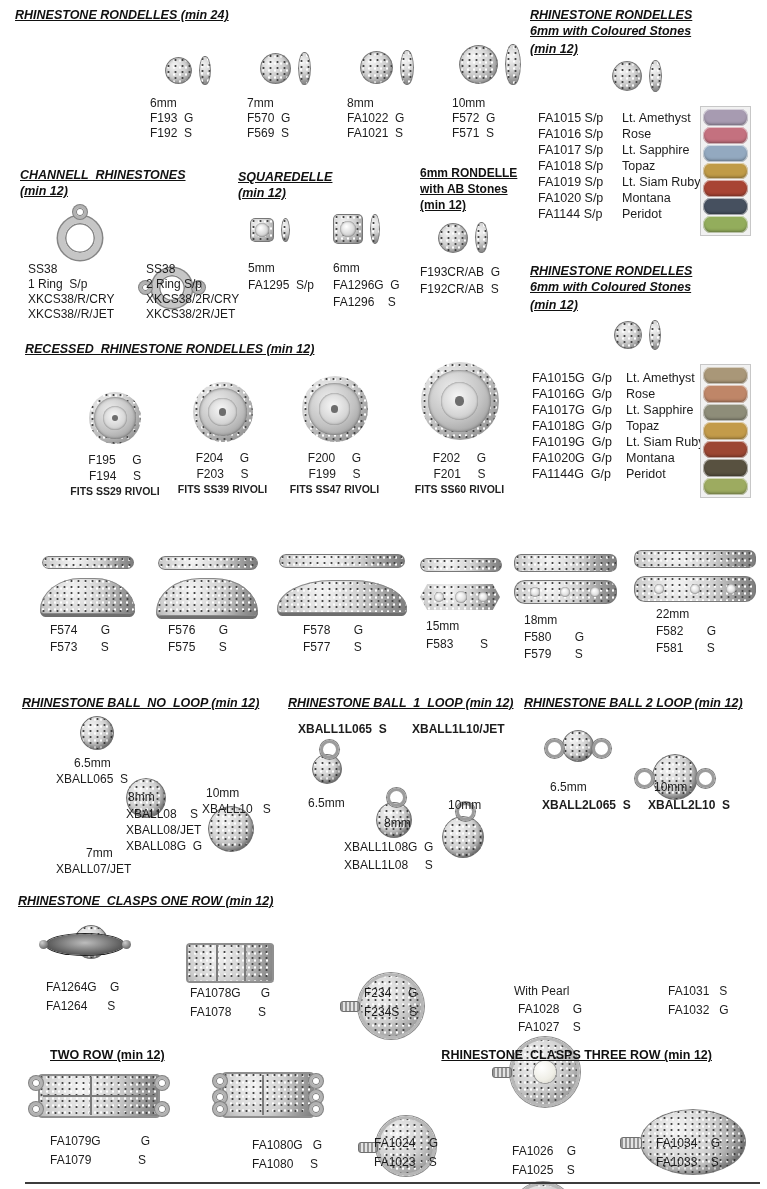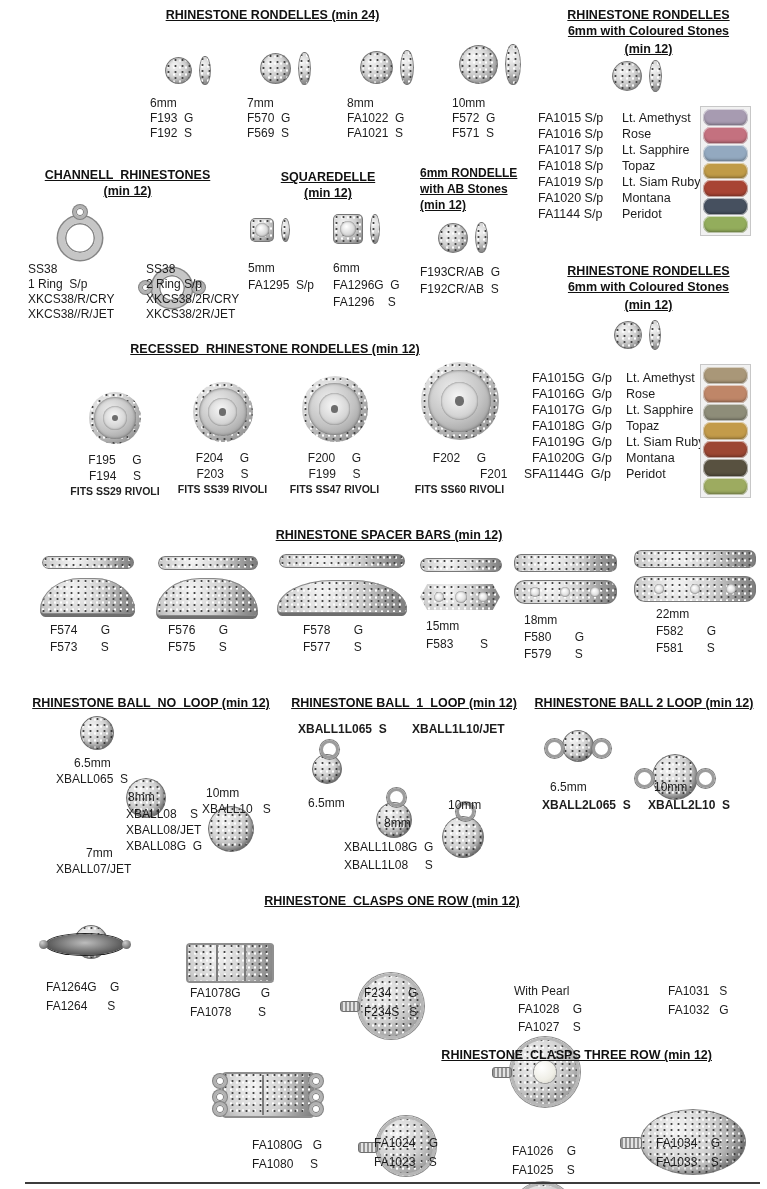--- a/index.html
+++ b/index.html
@@ -3,21 +3,21 @@
 <meta charset="utf-8">
 <style>
   html,body{margin:0;padding:0;background:#fff;}
   .canvas{position:relative;width:767px;height:1189px;background:#fff;overflow:hidden;
           font-family:"Liberation Sans",sans-serif;color:#1c1c1c;}
   .abs{position:absolute;}
   .t{font-size:12px;line-height:15px;white-space:pre;}
   .t13{font-size:12.5px;line-height:16px;white-space:pre;}
   .fits{font-size:10.5px;line-height:14px;white-space:pre;font-weight:bold;color:#222;}
   .ttl{font-size:12.5px;font-weight:bold;text-decoration:underline;white-space:pre;color:#111;}
-  .ttlc{width:100%;text-align:center;}
+  .ttlc{width:100%;font-style:italic;}
   
   .spk{background-image:
     radial-gradient(circle,#454545 .9px,transparent 1.25px),
     radial-gradient(circle,#fdfdfd 1px,transparent 1.3px),
     radial-gradient(circle at 35% 32%,#f4f4f4,#cfcfcf 45%,#969696 78%,#7a7a7a);
     background-size:7px 6px,6px 7px,100% 100%;}
   .pair{display:flex;align-items:center;gap:7px;}
   .rond{border-radius:50%;box-shadow:inset 0 0 0 1px #777,inset 0 0 4px rgba(0,0,0,.35);}
   .rside{border-radius:46%/50%;box-shadow:inset 0 0 0 1px #777;}
   .sqd{border-radius:5px;box-shadow:inset 0 0 0 1px #777;position:relative;}
@@ -246,27 +246,26 @@
       <div class="t" style="text-align:center;line-height:16px">F199     S</div>
       <div class="fits" style="text-align:center">FITS SS47 RIVOLI</div>
     </div>
     <div class="abs" style="left:362px;top:26px;width:145px">
       <div class="rec spk" style="width:78px;height:78px;margin:0 auto">
           <div class="m"></div>
           <div class="c"></div>
           <div class="d"></div>
         </div>
       <div class="t" style="text-align:center;line-height:16px;margin-top:10px">F202     G</div>
-      <div class="t" style="text-align:right;line-height:16px">F201     S</div>
+      <div class="t" style="text-align:center;line-height:16px">F201     S</div>
       <div class="fits" style="text-align:center">FITS SS60 RIVOLI</div>
     </div>
   </div>
 
   <div class="abs" style="left:18px;top:520px;width:742px;height:155px">
-    <div class="ttl ttlc abs" style="top:8px">RHINESTONE SPACER BARS (min 12)</div>
     <div class="abs" style="left:18px;top:0;width:108px">
       <div class="bar spk abs" style="left:6px;top:36px;width:92px;height:13px"></div>
       <div class="arc spk abs" style="left:4px;top:58px;width:95px;height:36px"></div>
       <div class="t abs" style="left:14px;top:102px;line-height:17px">F574       G</div>
       <div class="t abs" style="left:14px;top:119px;line-height:17px">F573       S</div>
     </div>
     <div class="abs" style="left:132px;top:0;width:118px">
       <div class="bar spk abs" style="left:8px;top:36px;width:100px;height:14px"></div>
       <div class="arc spk abs" style="left:6px;top:58px;width:102px;height:38px"></div>
       <div class="t abs" style="left:18px;top:102px;line-height:17px">F576       G</div>
@@ -392,20 +391,33 @@
     <div class="t abs" style="left:496px;top:96px;line-height:18px">With Pearl</div>
     <div class="t abs" style="left:500px;top:114px;line-height:18px">FA1028    G</div>
     <div class="t abs" style="left:500px;top:132px;line-height:18px">FA1027    S</div>
     <div class="cone spk abs" style="left:622px;top:26px;width:106px;height:66px">
       <span class="screw" style="left:-20px;top:28px;width:20px;height:10px"></span>
     </div>
     <div class="t abs" style="left:650px;top:96px;line-height:19px">FA1031   S</div>
     <div class="t abs" style="left:650px;top:115px;line-height:19px">FA1032   G</div>
   </div>
 
+  <div class="abs" style="left:28px;top:1040px;width:180px;height:145px">
+    <div class="ttl abs" style="left:22px;top:8px">TWO ROW (min 12)</div>
+    <div class="rectclasp spk abs" style="left:10px;top:34px;width:122px;height:44px">
+      <span class="vline" style="left:52px"></span>
+      <span class="hline" style="top:21px"></span>
+      <span class="lring" style="width:8px;height:8px;left:-9px;top:2px"></span>
+      <span class="lring" style="width:8px;height:8px;left:-9px;bottom:2px"></span>
+      <span class="lring" style="width:8px;height:8px;right:-9px;top:2px"></span>
+      <span class="lring" style="width:8px;height:8px;right:-9px;bottom:2px"></span>
+    </div>
+    <div class="t abs" style="left:22px;top:92px;line-height:19px">FA1079G            G</div>
+    <div class="t abs" style="left:22px;top:111px;line-height:19px">FA1079              S</div>
+  </div>
 
   <div class="abs" style="left:200px;top:1040px;width:566px;height:148px">
     <div class="ttl abs" style="left:0;top:8px;width:512px;text-align:right">RHINESTONE  CLASPS THREE ROW (min 12)</div>
     <div class="rectclasp spk abs" style="left:22px;top:32px;width:92px;height:46px">
       <span class="vline" style="left:40px"></span>
       <span class="lring" style="width:8px;height:8px;left:-9px;top:2px"></span>
       <span class="lring" style="width:8px;height:8px;left:-9px;top:18px"></span>
       <span class="lring" style="width:8px;height:8px;left:-9px;bottom:2px"></span>
       <span class="lring" style="width:8px;height:8px;right:-9px;top:2px"></span>
       <span class="lring" style="width:8px;height:8px;right:-9px;top:18px"></span>

